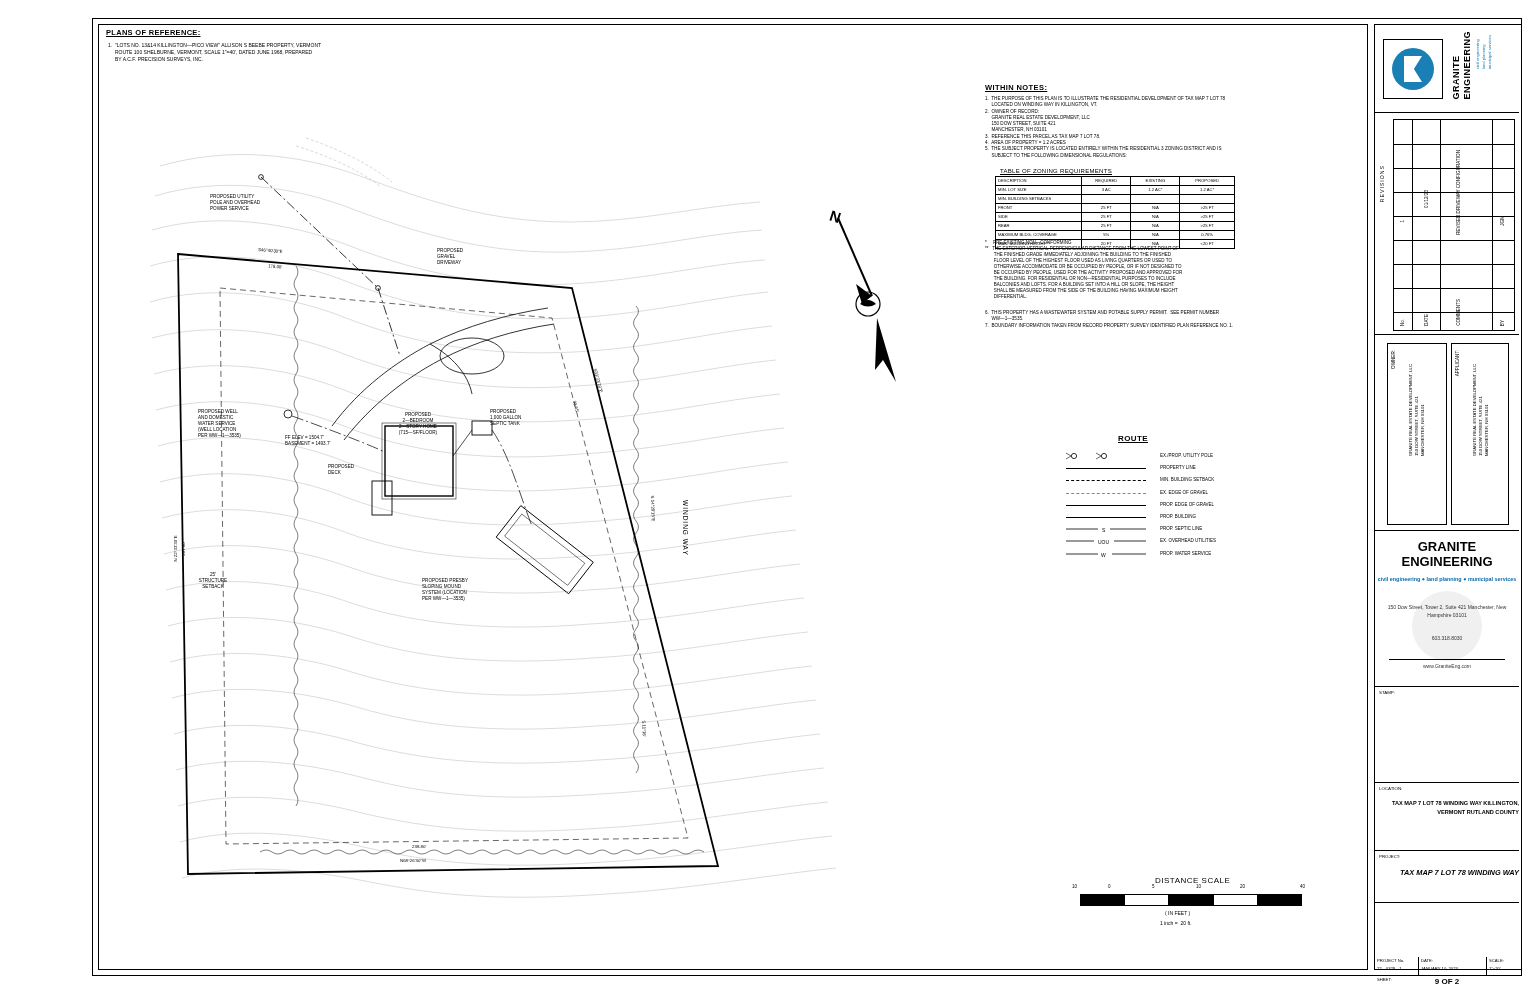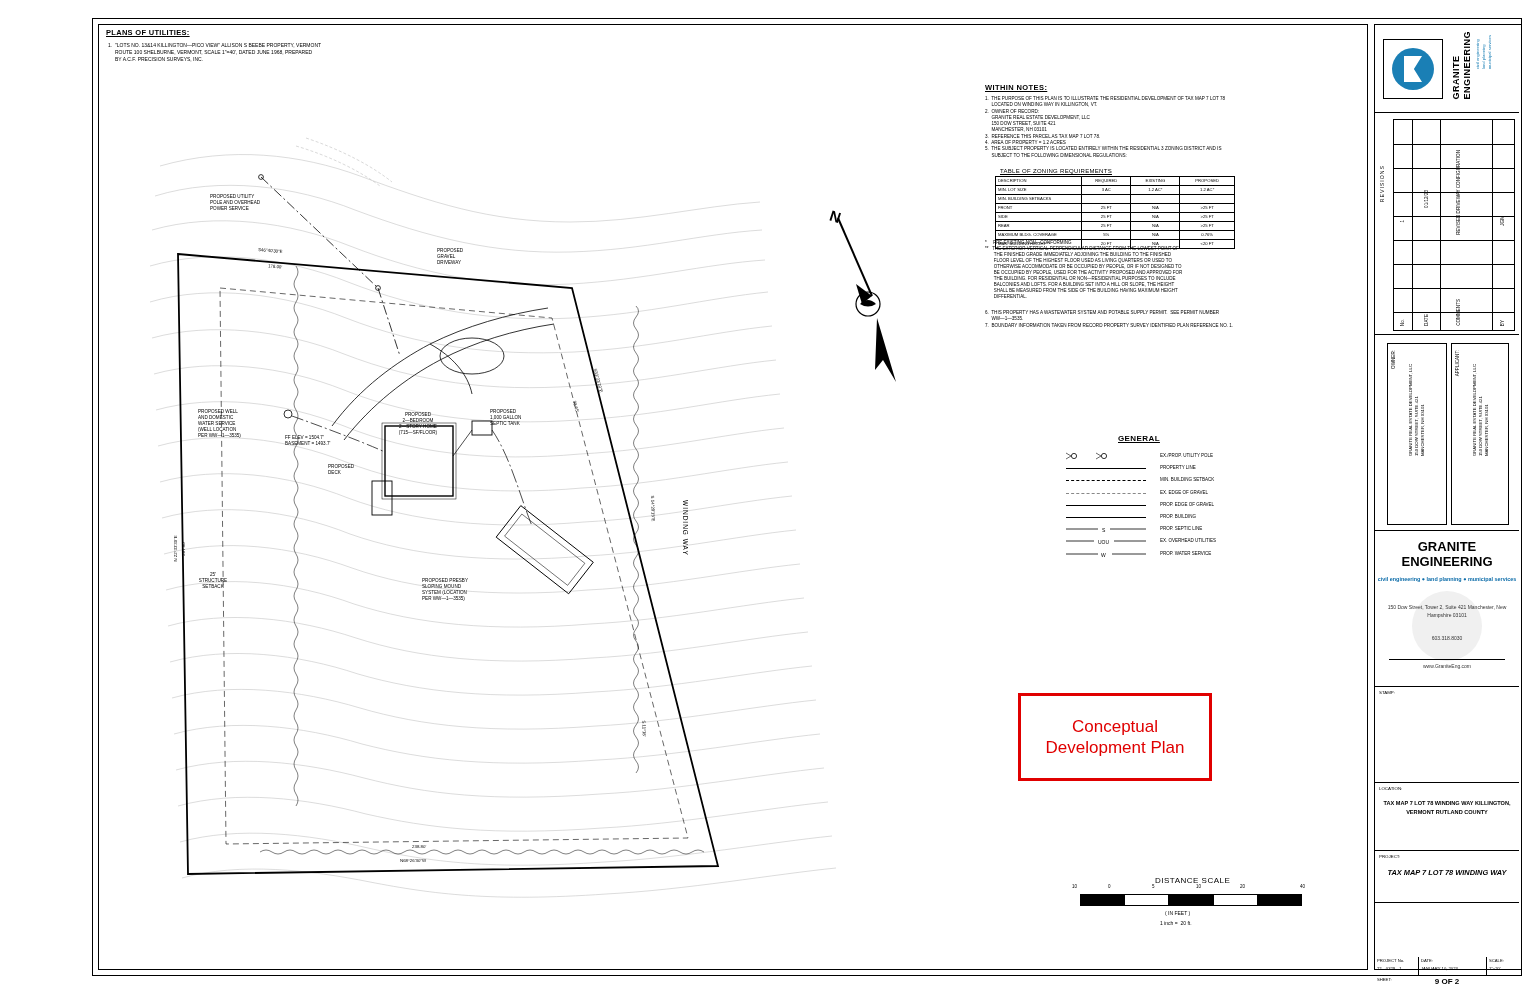--- a/index.html
+++ b/index.html
@@ -86,21 +86,21 @@
 
   
   #comp-name{position:absolute;left:0;right:0;top:8px;text-align:center;font-size:13px;font-weight:bold;line-height:15px;}
   #comp-tag{position:absolute;left:0;right:0;top:44px;text-align:center;font-size:5.4px;font-weight:bold;line-height:8px;color:#0a6ba8;}
   #comp-seal{position:absolute;left:37px;top:60px;width:70px;height:70px;border-radius:50%;background:#f0f0f0;}
   #comp-addr{position:absolute;left:0;right:0;top:72px;text-align:center;font-size:5px;line-height:8px;color:#333;}
   #comp-phone{position:absolute;left:0;right:0;top:104px;text-align:center;font-size:5px;color:#333;}
   #comp-web{position:absolute;left:14px;right:14px;top:128px;text-align:center;font-size:5px;color:#333;border-top:1px solid #000;padding-top:3px;}
 
   .blk-lbl{position:absolute;left:4px;top:3px;font-size:4.4px;}
-  .ctr{position:absolute;left:0;right:0;text-align:center;}
+  .ctr{position:absolute;left:0;right:0;text-align:right;}
 
   
   .f-cell{position:absolute;top:0;height:18px;border-right:1px solid #000;box-sizing:border-box;font-size:4.2px;}
   #tb-footer .hl{position:absolute;left:0;right:0;top:18px;border-top:1px solid #000;}
 
   
   #site-map{position:absolute;left:100px;top:26px;width:1266px;height:942px;}
   .lbl{position:absolute;font-size:4.6px;line-height:6px;white-space:pre;}
   .lblc{position:absolute;font-size:4.6px;line-height:6px;text-align:center;white-space:pre;}
 
@@ -225,21 +225,21 @@
     <div class="bearing" style="left:486px;top:352px;transform:rotate(75deg);">S33°23'10"E</div>
     <div class="bearing" style="left:470px;top:378px;transform:rotate(75deg);">98.65'</div>
     <div class="bearing" style="left:540px;top:480px;transform:rotate(88deg);">S 14°20'15"E</div>
     <div class="bearing" style="left:536px;top:700px;transform:rotate(88deg);">S 11°18'</div>
     <div class="bearing" style="left:300px;top:832px;">N68°26'30"W</div>
     <div class="bearing" style="left:312px;top:818px;">238.80'</div>
     <div class="bearing" style="left:62px;top:520px;transform:rotate(-90deg);">N 22°33'30"E</div>
     <div class="bearing" style="left:76px;top:520px;transform:rotate(-90deg);">207.80'</div>
   </div>
 
-  <div class="txt b u" id="plans-of-reference">PLANS OF UTILITIES:</div>
+  <div class="txt b u" id="plans-of-reference">PLANS OF REFERENCE:</div>
   <div class="txt" id="plans-ref-body">1.  "LOTS NO. 13&amp;14 KILLINGTON—PICO VIEW" ALLISON S BEEBE PROPERTY, VERMONT
      ROUTE 100 SHELBURNE, VERMONT, SCALE 1"=40', DATED JUNE 1968, PREPARED
      BY A.C.F. PRECISION SURVEYS, INC.</div>
 
   <div class="txt b u" id="general-notes-title">WITHIN NOTES:</div>
   <div class="txt" id="general-notes-body">1.  THE PURPOSE OF THIS PLAN IS TO ILLUSTRATE THE RESIDENTIAL DEVELOPMENT OF TAX MAP 7 LOT 78
      LOCATED ON WINDING WAY IN KILLINGTON, VT.
 2.  OWNER OF RECORD:
      GRANITE REAL ESTATE DEVELOPMENT, LLC
      150 DOW STREET, SUITE 421
@@ -320,21 +320,21 @@
     <div id="north-n">N</div>
     <svg width="110" height="190" viewBox="0 0 110 190">
       <path d="M18 18 L52 96" stroke="#000" stroke-width="2" fill="none"></path>
       <path d="M52 96 L36 84 L42 104 Z" fill="#000"></path>
       <circle cx="48" cy="104" r="12" fill="none" stroke="#000" stroke-width="1.2"></circle>
       <path d="M40 104 q8 -8 16 0 q-8 5 -16 0 Z" fill="#000"></path>
       <path d="M57 118 L76 182 L63 160 L55 170 Z" fill="#000"></path>
     </svg>
   </div>
 
-  <div class="txt b u" id="legend-title">GENERAL</div>
+  <div class="txt b u" id="legend-title">ROUTE</div>
   <div class="legend-rows">
 
     <div class="legend-row">
       <div class="legend-sym">
         <svg width="92" height="12" viewBox="0 0 92 12">
           <circle cx="14" cy="6" r="2.6" fill="none" stroke="#000" stroke-width="0.8"></circle>
           <path d="M6 3 L11 6 L6 9" fill="none" stroke="#000" stroke-width="0.6"></path>
           <circle cx="44" cy="6" r="2.6" fill="none" stroke="#000" stroke-width="0.8"></circle>
           <path d="M36 3 L41 6 L36 9" fill="none" stroke="#000" stroke-width="0.6"></path>
         </svg>
@@ -404,25 +404,20 @@
         <svg width="92" height="12" viewBox="0 0 92 12">
           <line x1="6" y1="6" x2="38" y2="6" stroke="#000" stroke-width="0.8"></line>
           <text x="41" y="8.6" font-size="5" font-family="Liberation Sans, sans-serif">W</text>
           <line x1="52" y1="6" x2="86" y2="6" stroke="#000" stroke-width="0.8"></line>
         </svg>
       </div>
       <div class="legend-lbl">PROP. WATER SERVICE</div>
     </div>
   </div>
 
-  <div id="concept-box">
-    <span>Conceptual
-Development
-Plan</span>
-  </div>
 
   <div class="txt" id="graphic-scale-label">DISTANCE SCALE</div>
   <div class="scale-ticks">
     <span style="left:0px;">10</span>
     <span style="left:36px;">0</span>
     <span style="left:80px;">5</span>
     <span style="left:124px;">10</span>
     <span style="left:168px;">20</span>
     <span style="left:228px;">40</span>
   </div>

